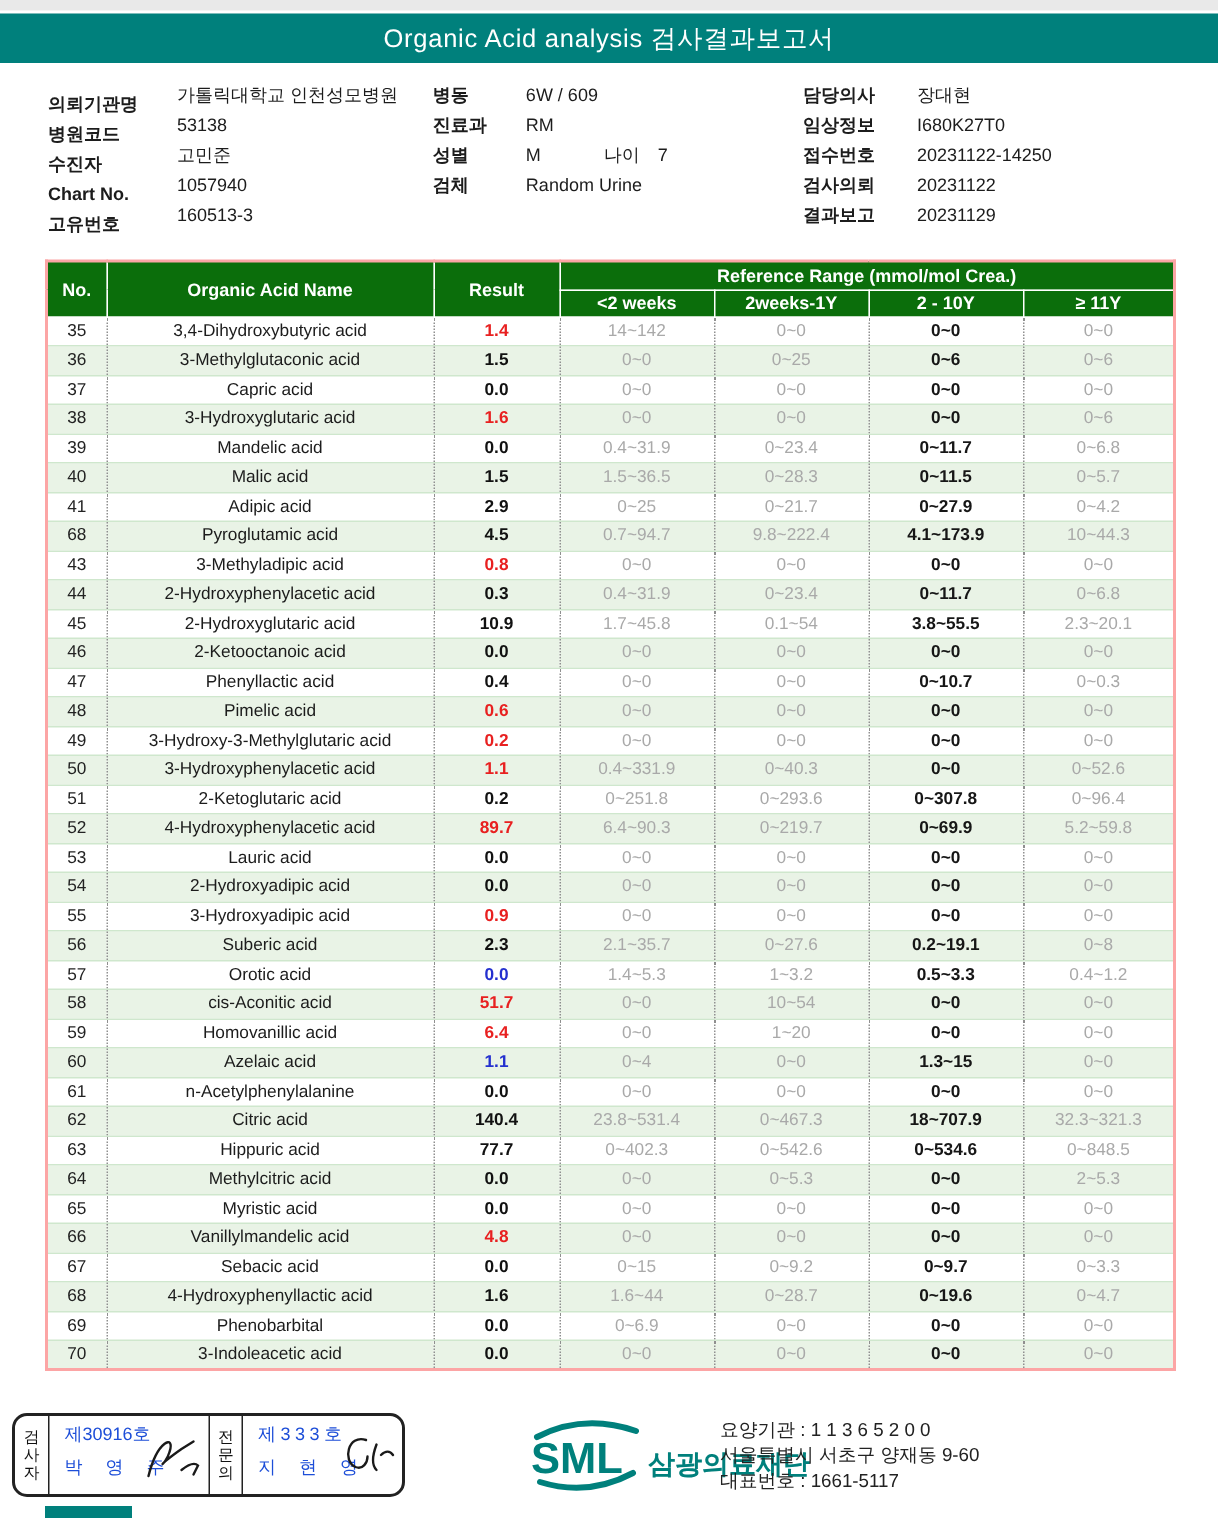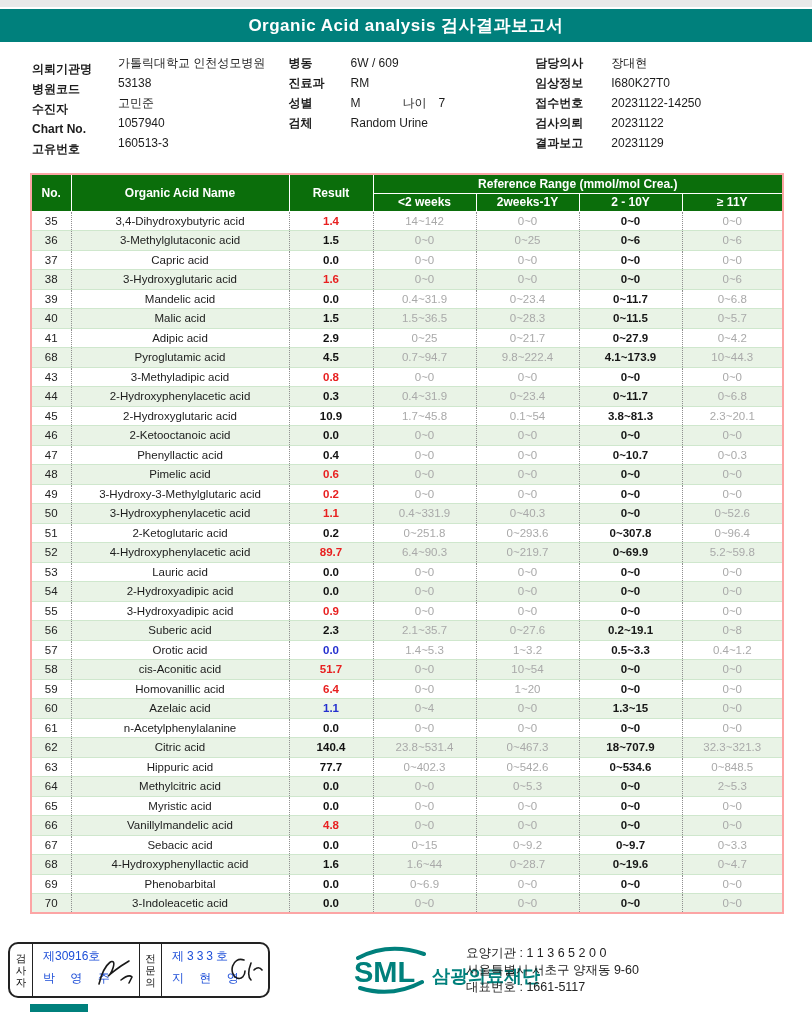--- a/index.html
+++ b/index.html
@@ -1,21 +1,21 @@
 <!DOCTYPE html>
 <html><head>
 <meta charset="utf-8">
 <style>
   * { margin:0; padding:0; box-sizing:border-box; }
   body { font-family:"Liberation Sans", sans-serif; background:#fff; }
   .page { position:relative; width:812px; height:1012px; background:#fff; overflow:hidden; }
 
   .top-strip { height:9px; background:#e9e9e9; border-bottom:2px solid #fff; }
   .title-bar { height:33px; background:#00807c; display:flex; align-items:center; justify-content:center; }
-  .title-bar span { color:#fff; font-size:17px; font-weight:bold; letter-spacing:.5px; }
+  .title-bar span { color:#fff; font-size:17px; font-weight:normal; letter-spacing:.5px; }
 
   
   .info-section { display:flex; padding:11px 30px 0 32px; font-size:12px; color:#1c1c1c; }
   .info-col { display:flex; flex-direction:column; }
   .info-col.left  { width:260px; }
   .info-col.mid   { width:250px; }
   .info-col.right { width:250px; }
   .info-row { display:flex; height:20px; align-items:center; }
   .info-row .lbl { font-weight:bold; }
   .left  .lbl { width:86px;margin-top:12px; }
@@ -51,21 +51,21 @@
                 border-right:1.5px solid #222; }
   .sig-vlabel.mid { border-left:1.5px solid #222; }
   .sig-cell { position:relative; flex:1; padding:4px 0 0 10px; font-size:12px; color:#1d4ed8; }
   .sig-cell .no-line { margin-bottom:5px; }
   .sig-cell .nm-line { letter-spacing:6px; }
   .sig-cell .spaced  { letter-spacing:3px; }
   .sig-scribble { position:absolute; right:2px; top:10px; }
 
   .sml { position:absolute; left:344px; top:8px; width:118px; height:48px; }
   .org-name { position:absolute; left:432px; top:26px; color:#00807c; font-weight:bold; font-size:18px; }
-  .addr { position:absolute; left:466px; top:7px; font-size:12.5px; color:#222; line-height:17px; }
+  .addr { position:absolute; left:480px; top:7px; font-size:12.5px; color:#222; line-height:17px; }
 
   .bottom-teal { position:absolute; left:30px; bottom:0; width:58px; height:8px; background:#00807c; }
 </style>
 </head>
 <body>
 
 <div class="page">
 
   <div class="top-strip"></div>
 
@@ -254,21 +254,21 @@
           <td class="ref">0~23.4</td>
           <td class="ref bold">0~11.7</td>
           <td class="ref">0~6.8</td>
         </tr>
         <tr>
           <td class="no">45</td>
           <td class="name">2-Hydroxyglutaric acid</td>
           <td class="result ">10.9</td>
           <td class="ref">1.7~45.8</td>
           <td class="ref">0.1~54</td>
-          <td class="ref bold">3.8~81.3</td>
+          <td class="ref bold">3.8~55.5</td>
           <td class="ref">2.3~20.1</td>
         </tr>
         <tr>
           <td class="no">46</td>
           <td class="name">2-Ketooctanoic acid</td>
           <td class="result ">0.0</td>
           <td class="ref">0~0</td>
           <td class="ref">0~0</td>
           <td class="ref bold">0~0</td>
           <td class="ref">0~0</td>

